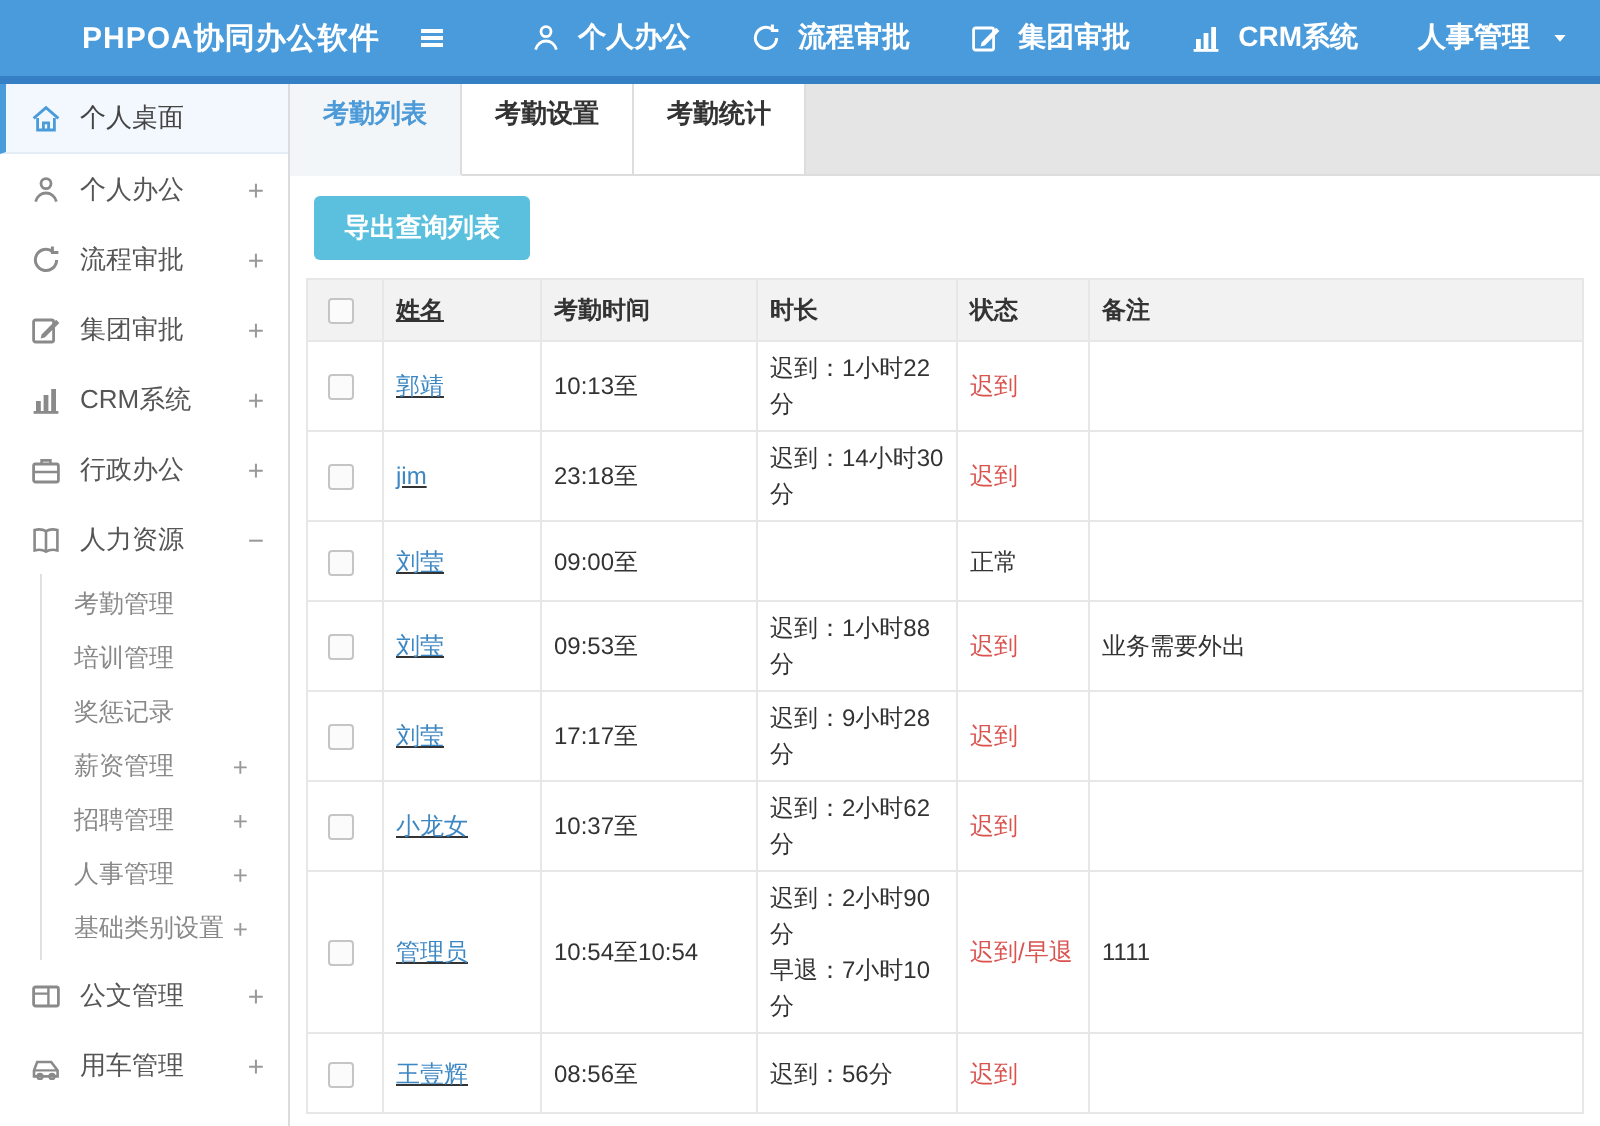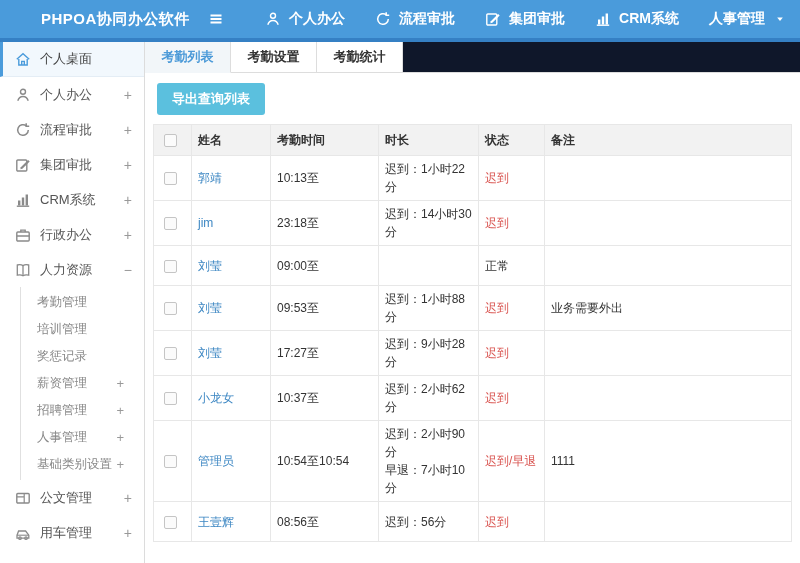--- a/index.html
+++ b/index.html
@@ -42,21 +42,21 @@
   .sb-item.active .icon{ color:var(--header-bg); }
   .expand{ margin-left:auto; color:#999; font-size:14px; cursor:pointer; }
   .sb-sub{ margin-left:20px; border-left:1px solid #e0e0e0; padding:2px 0; }
   .sb-sub-item{ height:27px; display:flex; align-items:center;
     padding:0 20px 0 16px; color:#888; font-size:12.5px; cursor:pointer; white-space:nowrap; }
   .sb-sub-item .expand{ font-size:13px; }
 
   
   .main{ flex:1; display:flex; flex-direction:column; background:#fff; min-width:0; }
 
-  .tabs{ height:31px; display:flex; border-bottom:1px solid #ddd; background:#0f172a; }
+  .tabs{ height:46px; display:flex; border-bottom:1px solid #ddd; background:#e5e5e5; }
   .tab{ width:86px; line-height:30px; text-align:center; font-size:13px;
     border-right:1px solid #ddd; cursor:pointer; background:#fff;
     font-weight:bold; color:#333; }
   .tab.active{ color:#4c9ad8; background:#f2f6f9; font-weight:bold;
     border-bottom:1px solid #f2f6f9; margin-bottom:-1px; }
 
   .filter-bar{ height:45px; display:flex; align-items:center;
     padding:0 12px; border-bottom:1px solid #e9e9e9; font-size:13px;
     color:#333; flex:0 0 auto; }
   .filter-bar label{ font-weight:bold; white-space:nowrap; }
@@ -77,21 +77,21 @@
 
   
   .table-wrap{ flex:1; padding:0 8px; overflow:hidden; }
   table{ width:100%; border-collapse:collapse; font-size:12px; color:#333;
     table-layout:fixed; }
   th,td{ border:1px solid #e7e7e7; text-align:left; vertical-align:middle;
     padding:4px 6px; line-height:1.5; overflow:hidden; }
   thead th{ background:#f2f2f2; font-weight:bold; height:30px; padding:6px; }
   tbody td{ height:40px; background:#fff; }
   .col-check{ width:38px; text-align:left; padding-left:10px; }
-  .col-name{ width:79px; }
+  .col-name{ width:79px;text-decoration:underline; }
   .col-time{ width:108px; }
   .col-dur{ width:100px; }
   .col-status{ width:66px; }
   .checkbox{ display:inline-block; width:13px; height:13px; background:#fbfbfb;
     border:1px solid #c5c5c5; border-radius:2px; cursor:pointer; vertical-align:middle; }
   .name-link{ color:var(--link); text-decoration:none; cursor:pointer; }
   .status-late{ color:var(--late); }
   .status-normal{ color:#333; }
 </style>
 </head>
@@ -348,21 +348,21 @@
               <td class="col-dur">迟到：1小时88分</td>
               <td class="col-status">
        <span class="status-late">迟到</span></td>
               <td class="col-note">业务需要外出</td>
             </tr>
             <tr>
               <td class="col-check">
        <span class="checkbox"></span></td>
               <td class="col-name">
        <a class="name-link">刘莹</a></td>
-              <td class="col-time">17:27至</td>
+              <td class="col-time">17:17至</td>
               <td class="col-dur">迟到：9小时28分</td>
               <td class="col-status">
        <span class="status-late">迟到</span></td>
               <td class="col-note"></td>
             </tr>
             <tr>
               <td class="col-check">
        <span class="checkbox"></span></td>
               <td class="col-name">
        <a class="name-link">小龙女</a></td>

